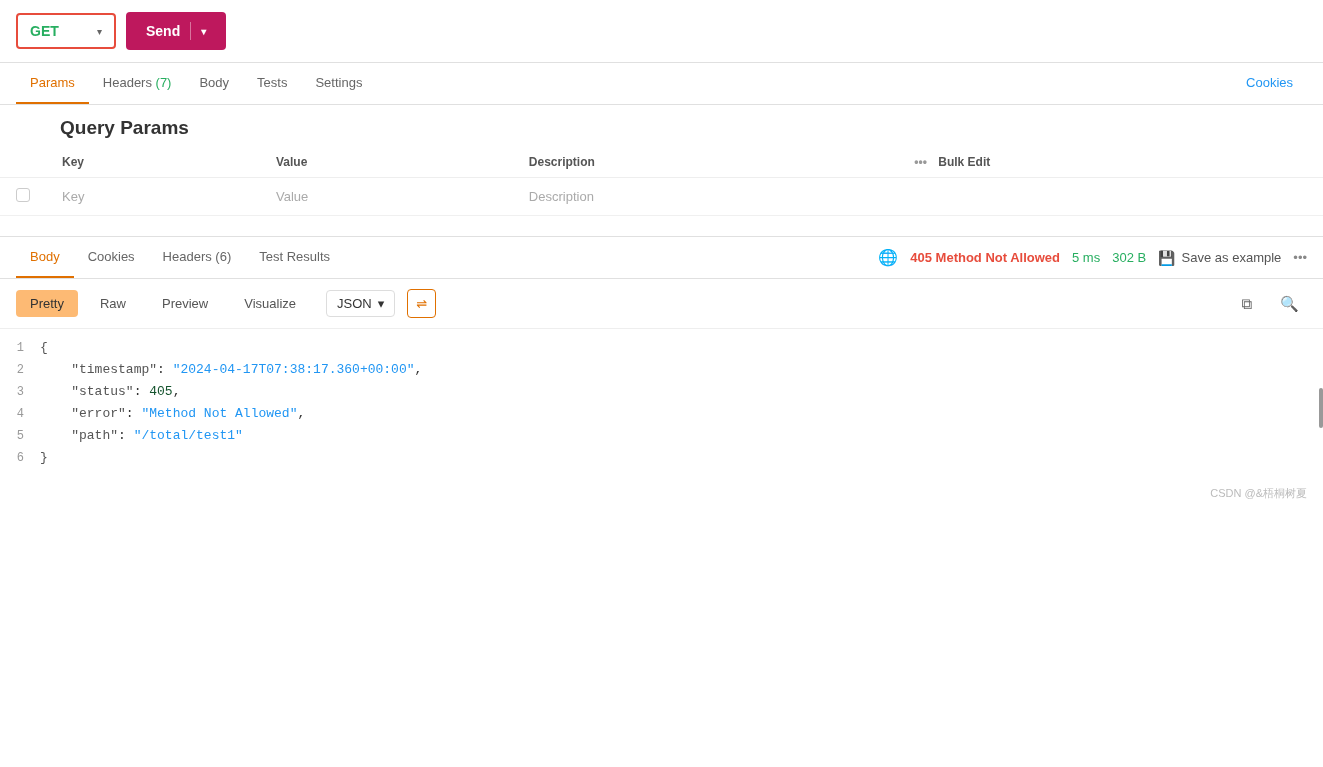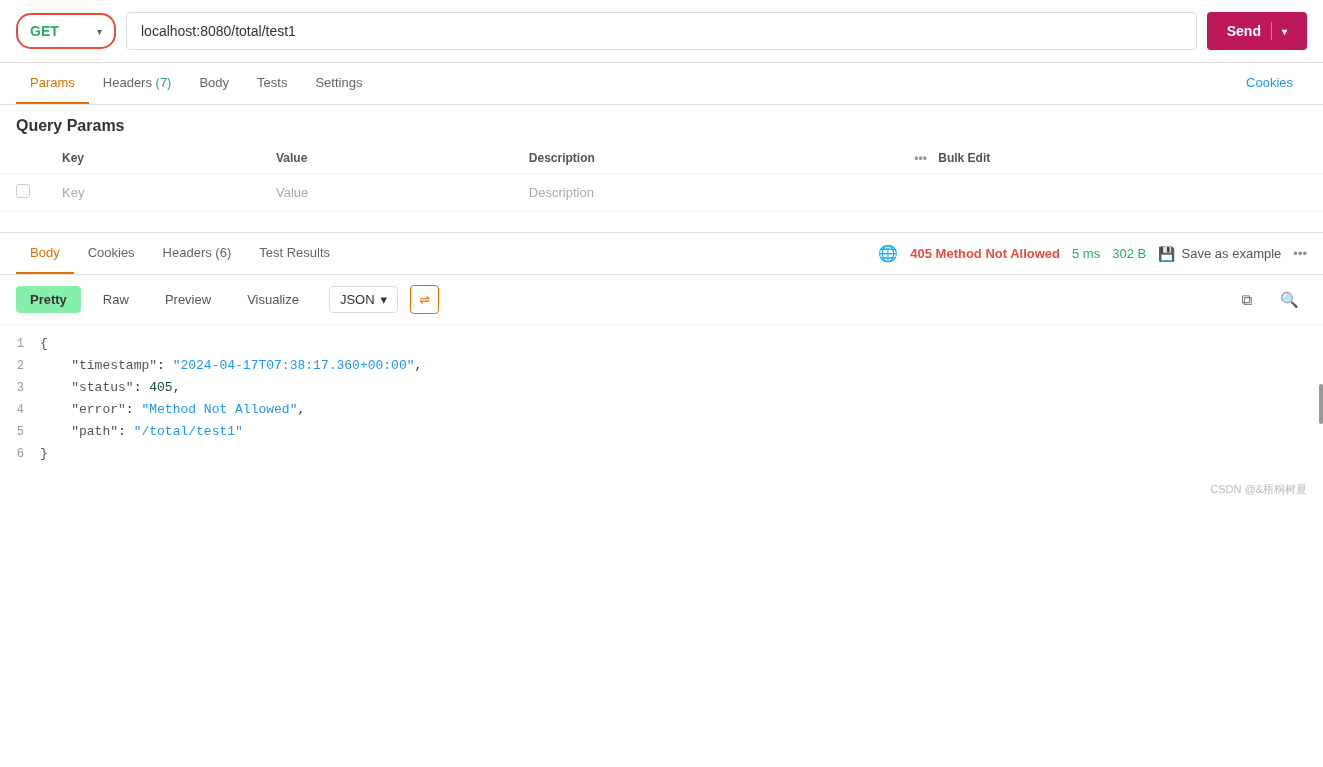--- a/index.html
+++ b/index.html
@@ -16,21 +16,21 @@
       align-items: center;
       padding: 12px 16px;
       gap: 10px;
       border-bottom: 1px solid #e0e0e0;
     }
 
     .method-select {
       display: flex;
       align-items: center;
       border: 2px solid #e74c3c;
-      border-radius: 15px;
+      border-radius: 4px;
       padding: 8px 12px;
       gap: 8px;
       cursor: pointer;
       min-width: 100px;
       justify-content: space-between;
       background: #fff;
     }
 
     .method-text {
       color: #27ae60;
@@ -107,22 +107,23 @@
     .tab-cookies {
       margin-left: auto;
       color: #2196F3;
       font-weight: 500;
     }
 
     
     .section-label {
       padding: 12px 16px 8px;
       font-weight: 600;
-      font-size: 16px;
+      font-size: 19px;
       color: #333;
+      margin-left: 44px;
     }
 
     .params-table {
       width: 100%;
       border-collapse: collapse;
     }
 
     .params-table th {
       text-align: left;
       padding: 8px 16px;
@@ -228,22 +229,22 @@
 
     .format-tab {
       padding: 6px 14px;
       border-radius: 4px;
       cursor: pointer;
       color: #555;
       font-size: 13px;
     }
 
     .format-tab.active {
-      background: #86efac;
-      font-weight: 700;
+      background: #fdba74;
+      font-weight: 400;
       color: #333;
     }
 
     .json-select {
       display: flex;
       align-items: center;
       border: 1px solid #ddd;
       border-radius: 4px;
       padding: 5px 10px;
       gap: 6px;
@@ -348,21 +349,20 @@
     }
   </style>
 </head>
 <body>
 
 <div class="url-bar">
   <div class="method-select">
     <span class="method-text">GET</span>
     <span class="chevron-down">▾</span>
   </div>
-  <input class="url-input" type="text" value="localhost:8080/total/test1" style="">
   <button class="send-btn">
     <span>Send</span>
     <span class="btn-divider"></span>
     <span class="btn-chevron">▾</span>
   </button>
 </div>
 
 <div class="tabs-row">
   <div class="tab-item active">
     <span>Params</span>

